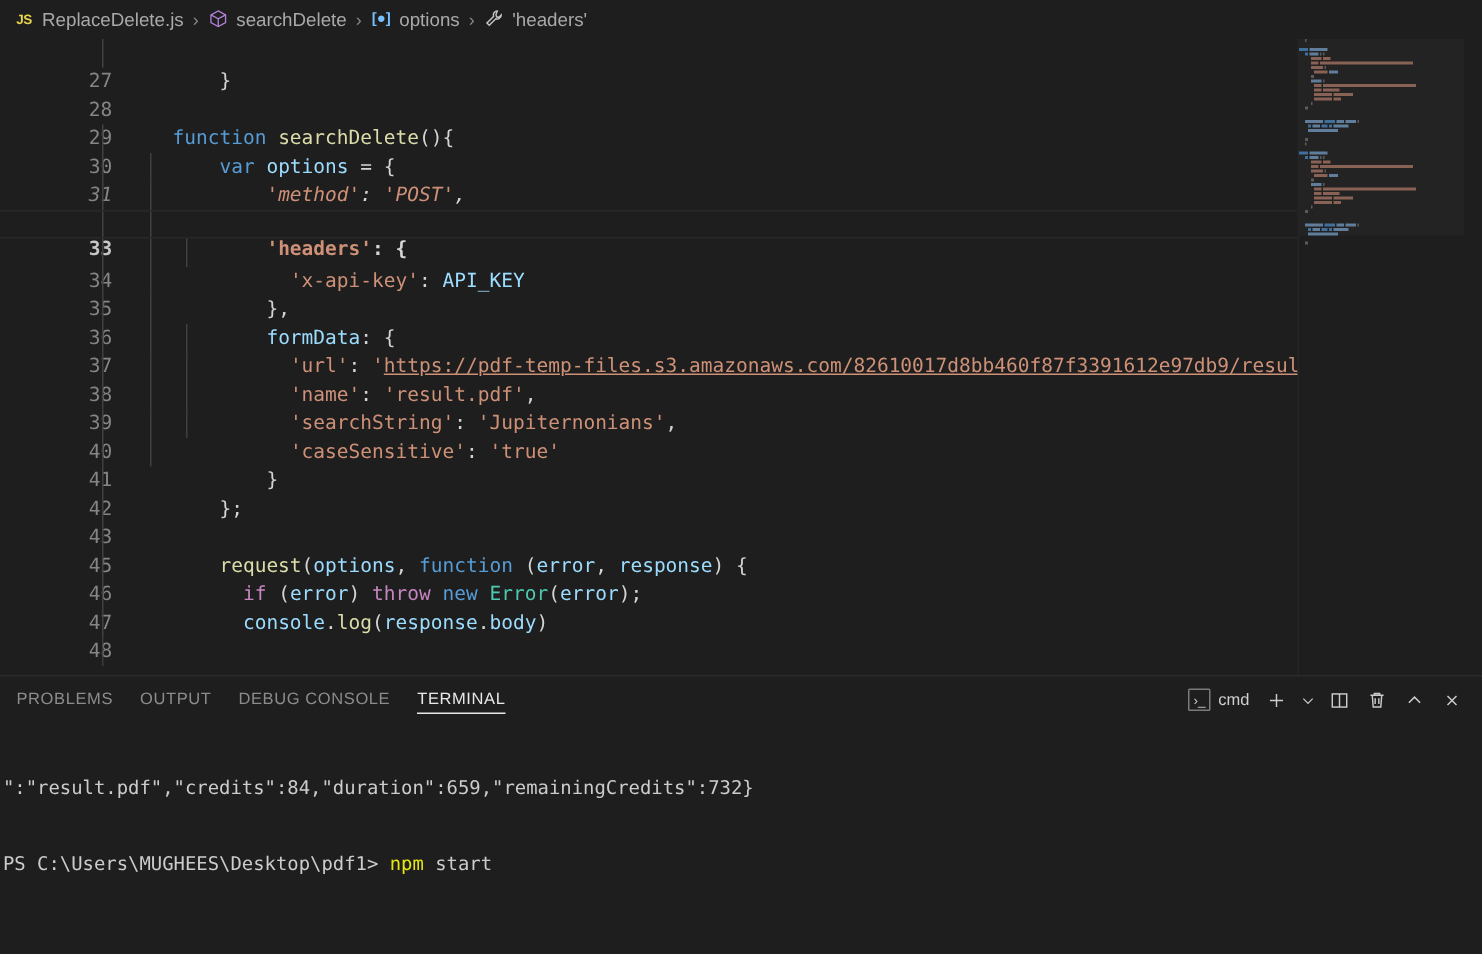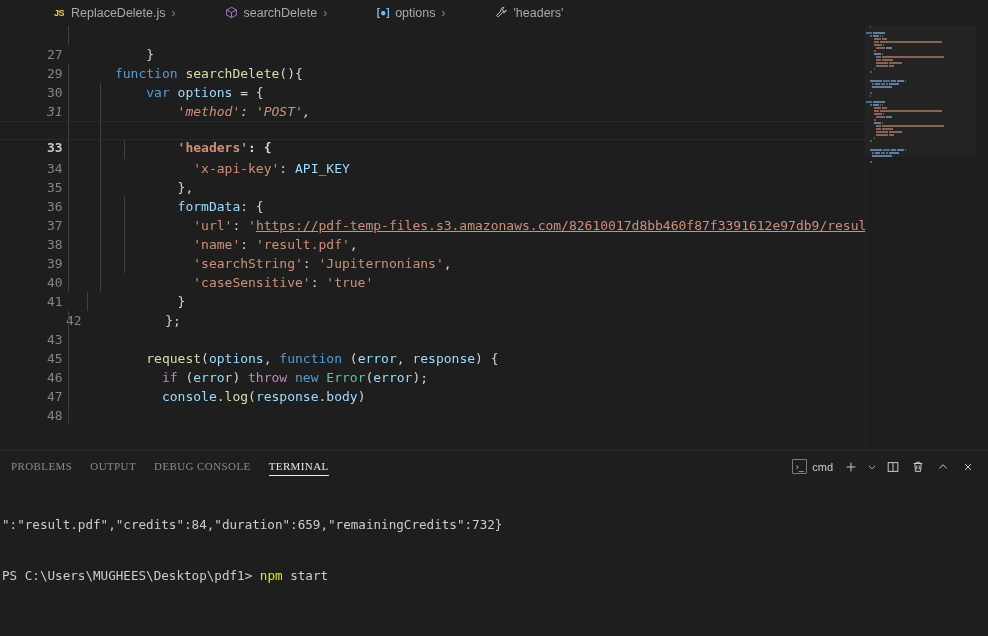--- a/index.html
+++ b/index.html
@@ -23,21 +23,21 @@
     color: #a9a9a9;
     white-space: nowrap;
     border-bottom: 1px solid #1e1e1e;
   }
   .crumb { display: flex; align-items: center; cursor: pointer; }
   .crumb-label { color: #a9a9a9; margin-left: 5px; }
   .crumb-sep {
     color: #8a8a8a; margin: 0 6px; font-size: 12px;
   }
   .ico { display: inline-flex; align-items: center; justify-content: center;
-         width: 14px; height: 14px; font-size: 10px; font-weight: bold; margin-left: 43px; }
+         width: 14px; height: 14px; font-size: 10px; font-weight: bold; }
   .ico-js { color: #e8d44d; font-size: 9px; font-weight: 700;
             font-family: "Liberation Sans", sans-serif; letter-spacing: -0.4px; }
   .ico-method { color: #b180d7; font-size: 13px; }
   .ico-var { color: #75beff; font-size: 10px; font-family: "Liberation Sans", sans-serif;}
   .ico-prop { color: #c5c5c5; font-size: 12px; }
 
   
   #editor-area {
     position: absolute;
     top: 26px; left: 0; right: 0;
@@ -62,21 +62,21 @@
   .code-line.active {
     background: #1e1e1e;
     border-top: 1px solid #282828;
     border-bottom: 1px solid #282828;
     height: 19px;
     line-height: 17px;
   }
   .lnum {
     display: inline-block;
     width: 40px;
-    text-align: left;
+    text-align: center;
     color: #858585;
     font-size: 13px;
     user-select: none;
   }
   .code-line.active .lnum { color: #c6c6c6; }
   .code-text { display: inline-block; padding-left: 28px; }
   .guide {
     position: absolute; top: 0; bottom: 0; width: 1px;
     background: #404040;
   }
@@ -123,21 +123,20 @@
   }
   .panel-tab {
     font-size: 11px;
     letter-spacing: 0.4px;
     color: #8c8c8c;
     padding: 0 9px;
     height: 31px;
     line-height: 31px;
     cursor: pointer;
     position: relative;
-    font-family: Liberation Serif, serif;
   }
   .panel-tab.active { color: #e7e7e7; }
   .panel-tab.active::after {
     content: "";
     position: absolute; left: 9px; right: 9px; bottom: 6px;
     height: 1px; background: #e7e7e7;
   }
   #panel-actions {
     margin-left: auto;
     display: flex; align-items: center;
@@ -215,20 +214,23 @@
 </div>
 
 <div id="editor-area">
   <div id="code-region">
 
     <div class="code-line" style="position:relative;">
       <span class="lnum">27</span><span class="code-text"><span class="t-punc">    }</span></span>
       <span class="guide" style="left:68px;"></span>
     </div>
 
+    <div class="code-line">
+      <span class="lnum">28</span><span class="code-text"></span>
+    </div>
 
     <div class="code-line">
       <span class="lnum">29</span><span class="code-text"><span class="t-kw">function</span> <span class="t-fn">searchDelete</span><span class="t-punc">(){</span></span>
     </div>
 
     <div class="code-line" style="position:relative;">
       <span class="lnum">30</span><span class="code-text">    <span class="t-kw">var</span> <span class="t-prop">options</span> <span class="t-punc">= {</span></span>
       <span class="guide" style="left:68px;"></span>
     </div>
 
@@ -296,21 +298,21 @@
       <span class="guide" style="left:100px;"></span>
       <span class="guide" style="left:124px;"></span>
     </div>
 
     <div class="code-line" style="position:relative;">
       <span class="lnum">41</span><span class="code-text">        <span class="t-punc">}</span></span>
       <span class="guide" style="left:68px;"></span>
       <span class="guide" style="left:100px;"></span>
     </div>
 
-    <div class="code-line" style="position:relative;margin-left:19px;">
+    <div class="code-line" style="position:relative;">
       <span class="lnum">42</span><span class="code-text">    <span class="t-punc">};</span></span>
       <span class="guide" style="left:68px;"></span>
     </div>
 
     <div class="code-line" style="position:relative;">
       <span class="lnum">43</span><span class="code-text"></span>
       <span class="guide" style="left:68px;"></span>
     </div>
 
 

